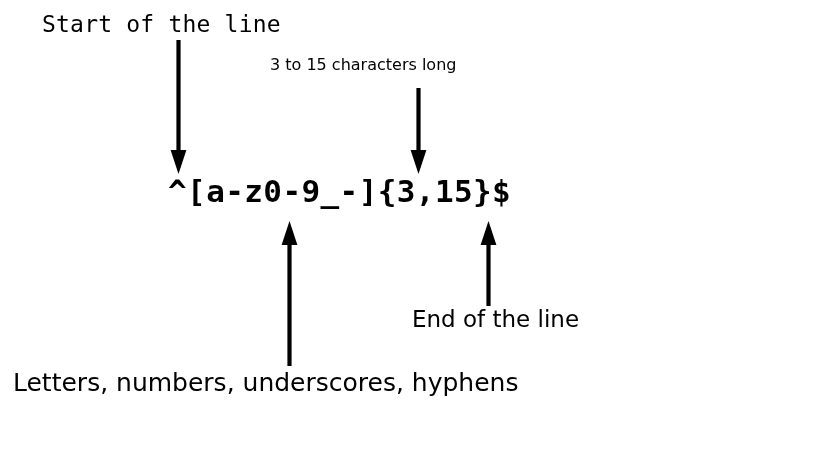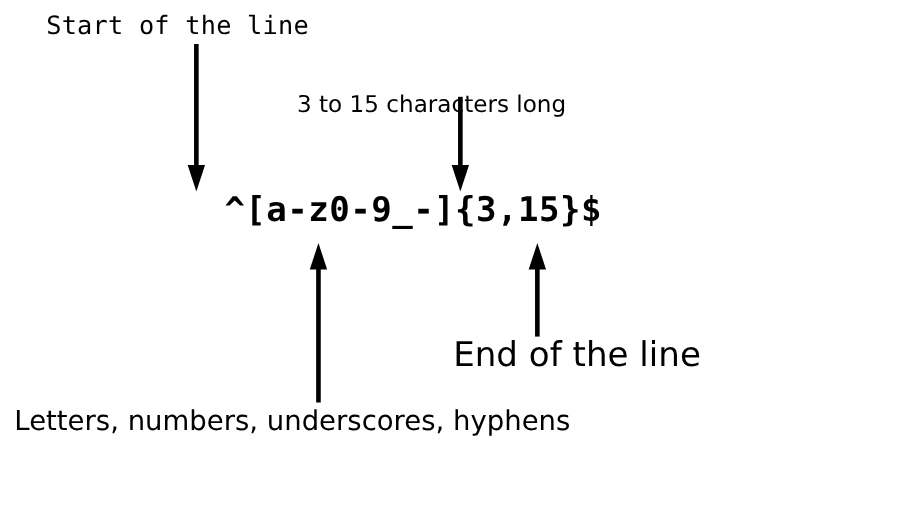--- a/index.html
+++ b/index.html
@@ -32,35 +32,33 @@
   
   #label-start {
     left: 42px;
     top: 13px;
     font-size: 23px;
     letter-spacing: 0.2px;
   }
   #label-length {
     left: 270px;
     top: 57px;
-    font-size: 21px;
-    margin-top: 28px;
+    font-size: 16px;
   }
   #regex-pattern {
     left: 168px;
     top: 176px;
     font-size: 31px;
     font-weight: bold;
     letter-spacing: 0.4px;
-    margin-left: 36px;
   }
   #label-end {
     left: 412px;
     top: 308px;
-    font-size: 31px;
+    font-size: 23px;
   }
   #label-charclass {
     left: 13px;
     top: 370px;
     font-size: 25px;
     text-align: center;
   }
   
   #label-charclass-clipped {
     left: -7px;

